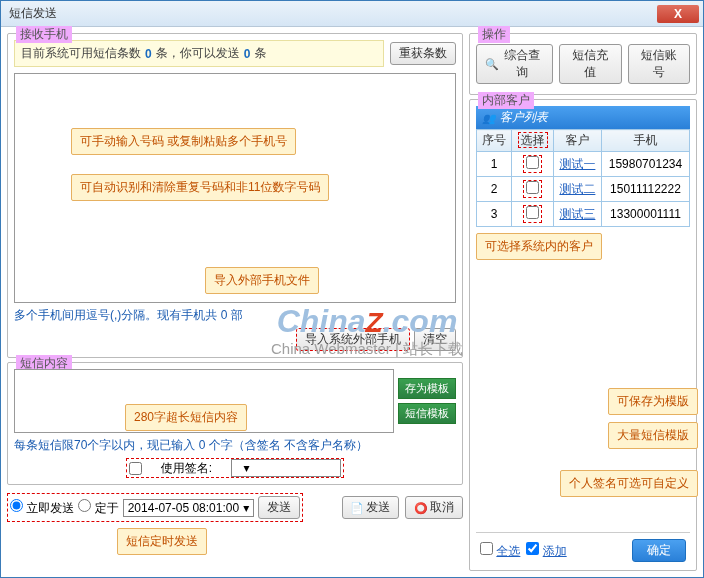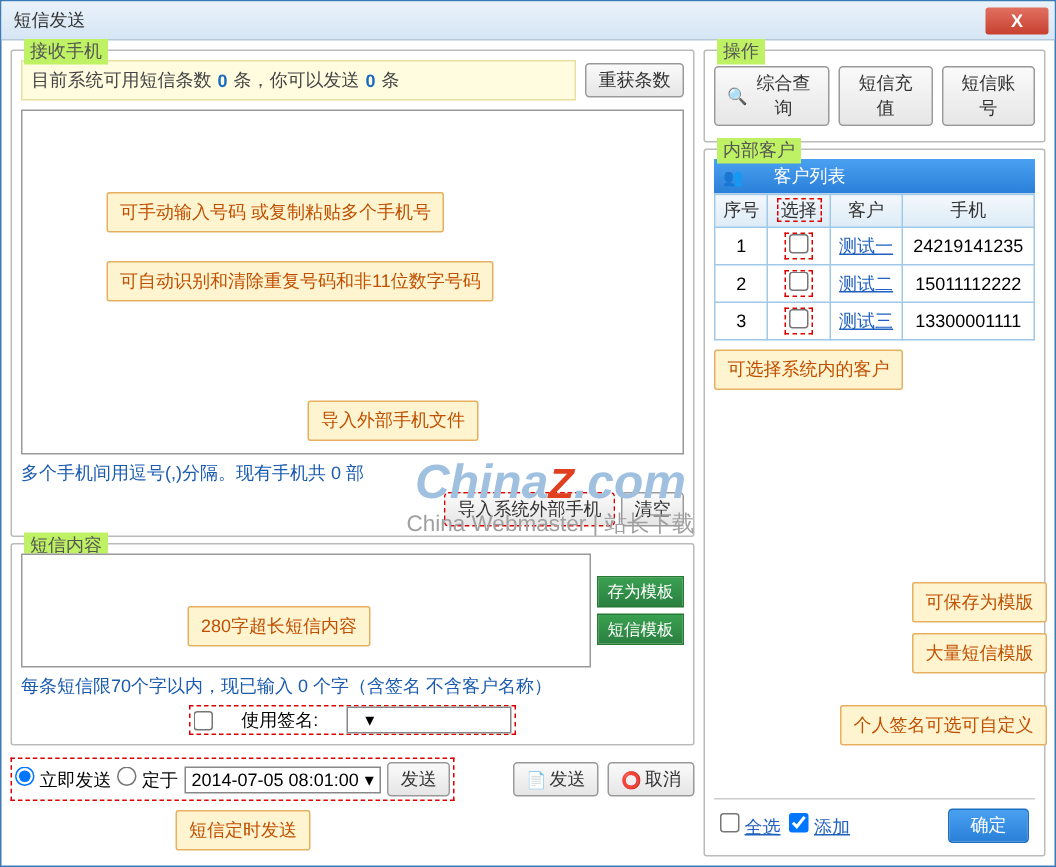--- a/index.html
+++ b/index.html
@@ -5,36 +5,36 @@
     * { box-sizing: border-box; margin: 0; padding: 0; font-family: "SimSun", "Microsoft YaHei", sans-serif; font-size: 12px; }
     body { background: #fff; width: 704px; height: 578px; position: relative; }
     .window { border: 1px solid #3a7bb8; width: 704px; height: 578px; }
     .titlebar { background: linear-gradient(#eaf2fa, #d6e6f5); height: 26px; display: flex; align-items: center; padding: 0 4px; border-bottom: 1px solid #b8c8d8; justify-content: center; }
     .titlebar .title { flex: 1; padding-left: 4px; color: #333; }
     .close-btn { background: linear-gradient(#e07060,#c84030); color: #fff; width: 42px; height: 18px; border-radius: 2px; display: flex; align-items: center; justify-content: center; font-weight: bold; cursor: pointer; }
     .body { padding: 6px; display: flex; gap: 6px; height: calc(100% - 26px); position: relative; }
     .left-col { flex: 1; display: flex; flex-direction: column; gap: 4px; }
     .right-col { width: 228px; display: flex; flex-direction: column; gap: 4px; }
     .fieldset { border: 1px solid #bbb; border-radius: 2px; padding: 6px; position: relative; }
-    .fieldset-title { position: absolute; top: -8px; left: 8px; background: #bef264; padding: 0 4px; color: #555; }
+    .fieldset-title { position: absolute; top: -8px; left: 8px; background: #f0abfc; padding: 0 4px; color: #555; }
     .info-bar { background: #fffce0; border: 1px solid #e8e0a0; padding: 4px 6px; color: #444; display: flex; align-items: center; gap: 4px; }
     .info-bar .cnt { color: #1a6bbf; font-weight: bold; }
     .btn { background: linear-gradient(#fafafa,#e6e6e6); border: 1px solid #999; border-radius: 3px; padding: 2px 8px; cursor: pointer; color: #333; display: inline-flex; align-items: center; gap: 2px; }
     .btn-red-outline { border: 1px dashed #d00; }
     .textarea-area { border: 1px solid #999; background: #fff; height: 230px; margin-top: 6px; padding: 8px; position: relative; }
     .orange-note { background: #fff4d0; border: 1px solid #e6b060; color: #c05000; padding: 4px 8px; display: inline-block; font-size: 12px; border-radius: 2px; }
     .hint { color: #1a5bb0; margin-top: 4px; }
     .import-row { display: flex; justify-content: flex-end; gap: 4px; margin-top: 4px; }
-    .sms-content .content-box { border: 1px solid #999; height: 76px; background: #fff; padding: 6px; position: relative; }
+    .sms-content .content-box { border: 1px solid #999; height: 64px; background: #fff; padding: 6px; position: relative; }
     .green-btn { background: linear-gradient(#3aa050,#2a8040); color: #fff; border: 1px solid #237a30; padding: 2px 6px; font-size: 11px; cursor: pointer; }
     .footer-row { display: flex; align-items: center; gap: 6px; margin-top: 4px; }
     .select-like { border: 1px solid #888; background: #fff; padding: 1px 4px; display: inline-flex; align-items: center; gap: 4px; }
     .ops-row { display: flex; gap: 6px; padding: 4px 0; }
     .inner-client { flex: 1; display: flex; flex-direction: column; }
-    .client-header { background: linear-gradient(#4aa0f0,#2a80d8); color: #fff; padding: 3px 6px; display: flex; align-items: center; gap: 20px; }
+    .client-header { background: linear-gradient(#4aa0f0,#2a80d8); color: #fff; padding: 3px 6px; display: flex; align-items: center; gap: 4px; font-style: italic; }
     .client-table { border: 1px solid #a0c8e8; width: 100%; border-collapse: collapse; background:#fff;}
     .client-table th { background: linear-gradient(#f2f7fb,#deecf7); border: 1px solid #a0c8e8; padding: 2px 4px; color: #333; font-weight: normal; }
     .client-table td { border: 1px solid #a0c8e8; padding: 3px 4px; text-align: center; }
     .client-table td .cb { border:1px dashed #d00; padding:0 2px; display:inline-block;}
     .link { color: #2060c0; text-decoration: underline; cursor: pointer; }
     .bottom-strip { border-top: 1px solid #ccc; padding: 6px 4px 2px; display: flex; align-items: center; gap: 6px; margin-top: auto; }
     .confirm-btn { background: linear-gradient(#4aa0f0,#2a80d8); color: #fff; border: 1px solid #1c6fc0; padding: 2px 14px; border-radius: 3px; cursor: pointer; }
     .select-like.dashed, .dash-wrap { border: 1px dashed #d00; padding: 0 2px; }
     .icon-search::before { content: "🔍"; font-size: 11px; }
     .icon-send::before { content: "📄"; font-size: 11px; }
@@ -152,21 +152,21 @@
               <th><span class="dash-wrap">选择</span></th>
               <th>客户</th>
               <th>手机</th>
             </tr>
           </thead>
           <tbody>
             <tr>
               <td>1</td>
               <td><span class="cb"><input type="checkbox" style=""></span></td>
               <td><span class="link">测试一</span></td>
-              <td>24219141235</td>
+              <td>15980701234</td>
             </tr>
             <tr>
               <td>2</td>
               <td><span class="cb"><input type="checkbox" style=""></span></td>
               <td><span class="link">测试二</span></td>
               <td>15011112222</td>
             </tr>
             <tr>
               <td>3</td>
               <td><span class="cb"><input type="checkbox" style=""></span></td>

